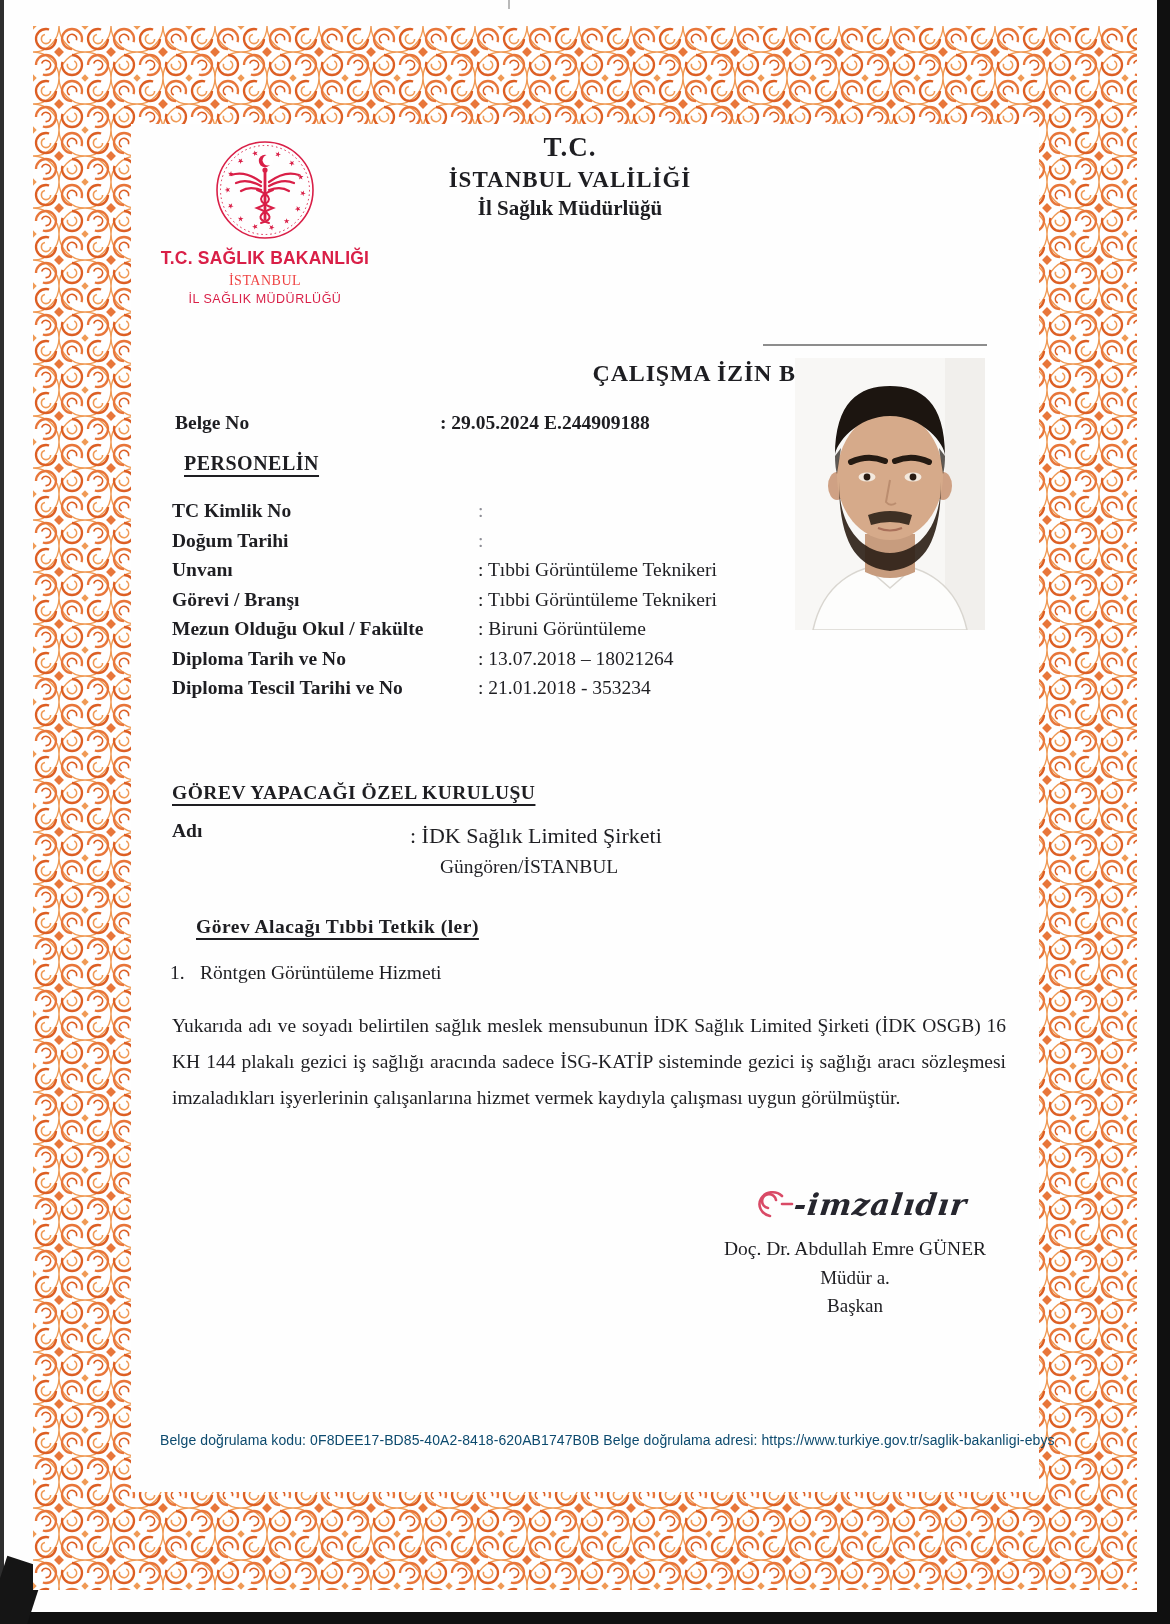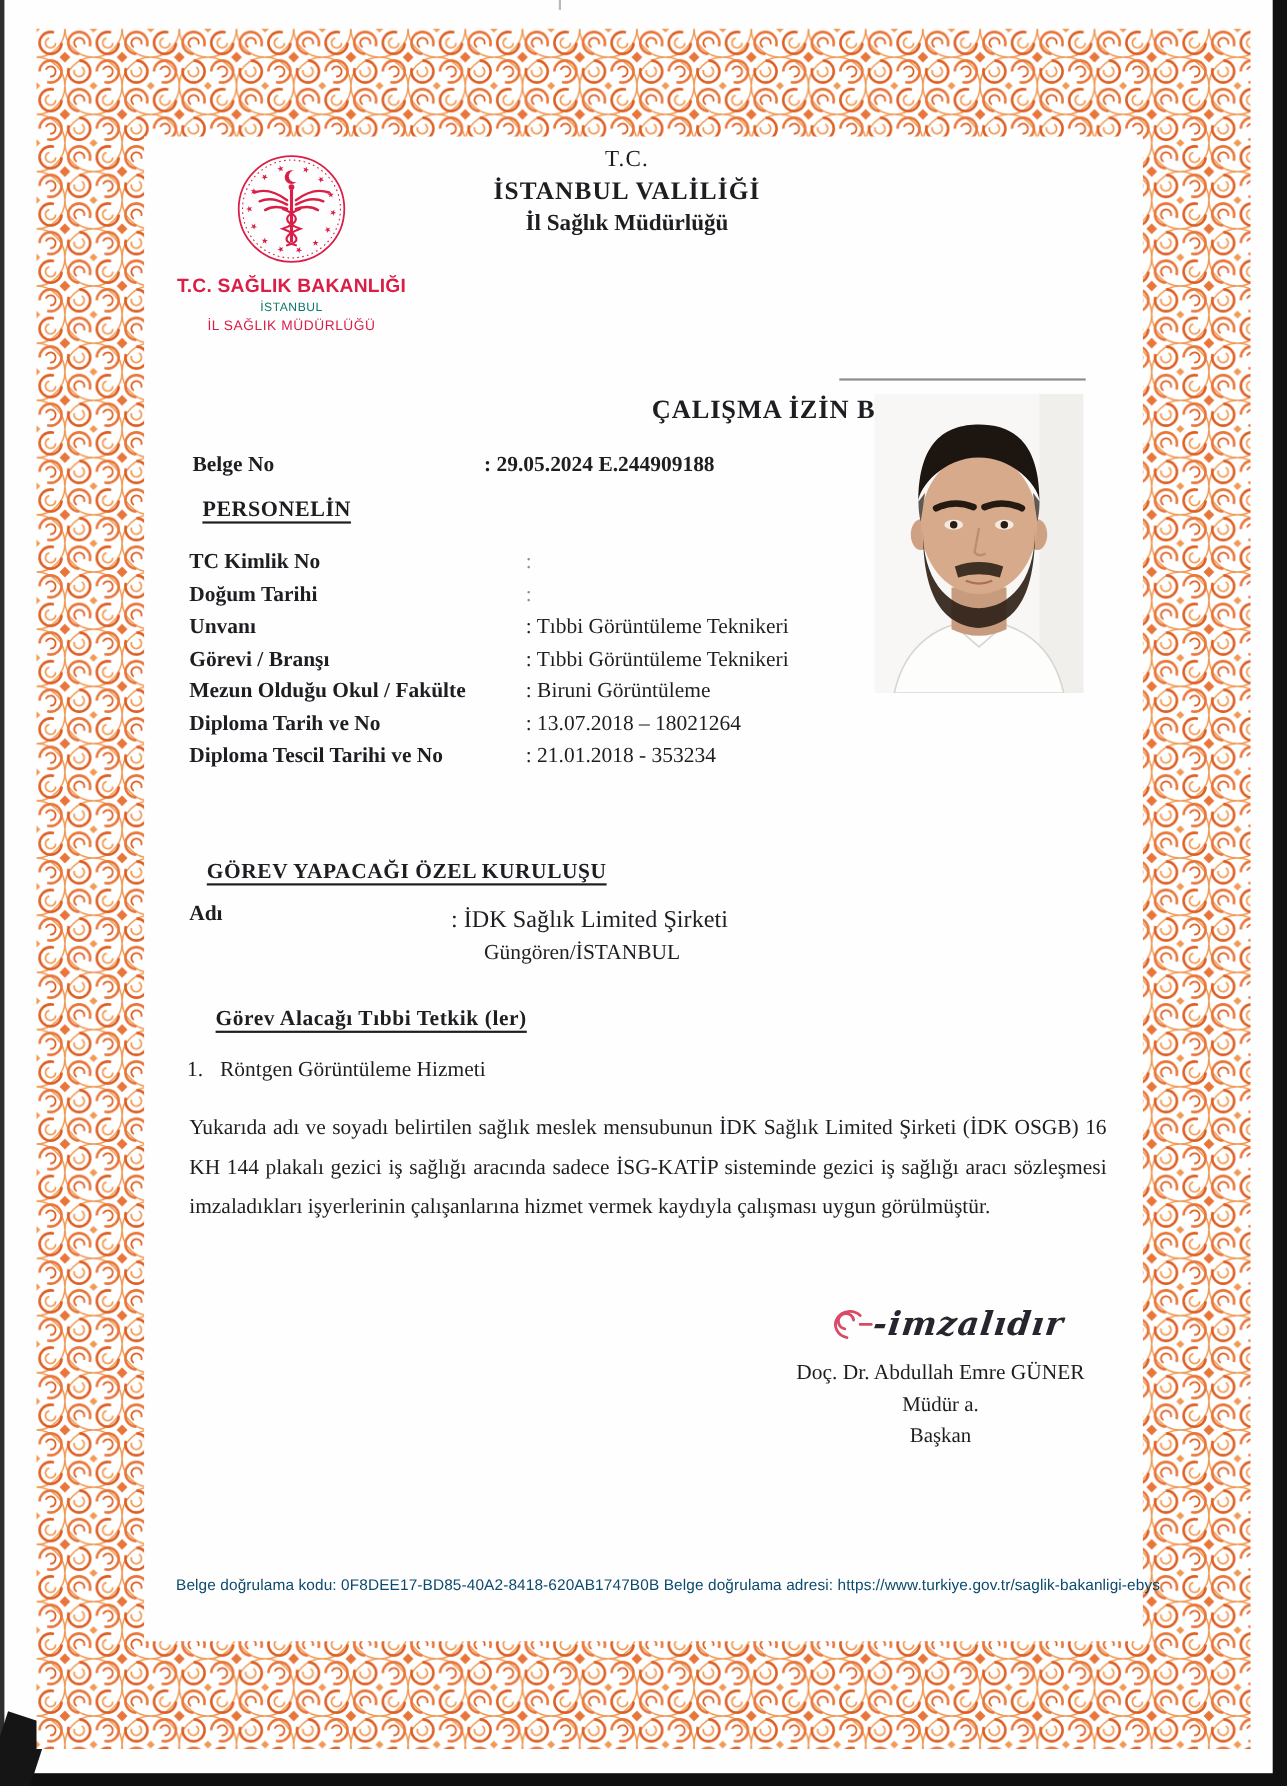--- a/index.html
+++ b/index.html
@@ -17,46 +17,46 @@
   .edge-left   { position:absolute; left:0; top:0; width:4px; height:100%; background:#2e2e2e; }
   .edge-right  { position:absolute; left:1157px; top:0; width:13px; height:100%; background:#101010; }
   .edge-bottom { position:absolute; left:18px; top:1612px; width:1152px; height:12px; background:#101010; }
   .edge-corner { position:absolute; left:-6px; top:1560px; width:40px; height:80px; background:#151515; transform:rotate(18deg); }
   .edge-topline{ position:absolute; left:508px; top:0; width:2px; height:9px; background:#b9b9b9; }
 
   .border-frame { position:absolute; left:33px; top:26px; }
 
   
   .gov-header { position:absolute; left:330px; top:132px; width:480px; text-align:center; }
-  .gov-header .l1 { font-size:21px; font-weight:normal; letter-spacing:1px; }
+  .gov-header .l1 { font-size:27px; font-weight:bold; letter-spacing:1px; }
   .gov-header .l2 { font-size:23px; font-weight:bold; letter-spacing:1px; margin-top:4px; }
   .gov-header .l3 { font-size:21px; font-weight:bold; margin-top:3px; }
 
   
   .logo-block { position:absolute; left:160px; top:140px; width:210px; text-align:center; }
   .logo-block .emblem { display:inline-block; }
   .logo-t1 { font-family:"Liberation Sans", sans-serif; font-weight:bold; font-size:17.5px; color:#d91f47; margin-top:4px; letter-spacing:0.2px; }
-  .logo-t2 { font-family:Liberation Sans, sans-serif; font-size:11px; color:#0f766e; margin-top:4px; letter-spacing:0.5px; }
+  .logo-t2 { font-family:Liberation Serif, serif; font-size:14px; color:#ef4444; margin-top:4px; letter-spacing:0.5px; }
   .logo-t3 { font-family:"Liberation Sans", sans-serif; font-size:12.5px; color:#d91f47; margin-top:3px; letter-spacing:0.5px; }
 
   .doc-title { position:absolute; left:250px; top:360px; width:640px; text-align:right;
                font-size:24px; font-weight:bold; letter-spacing:0.8px; }
 
   
   .photo-topline { position:absolute; left:763px; top:344px; width:224px; height:2px; background:#8d8d8d; }
   .photo { position:absolute; left:795px; top:358px; width:190px; height:272px; background:#f8f7f5; }
 
   .belge-row { position:absolute; left:175px; top:412px; width:640px; display:flex; }
   .belge-row .lbl { font-weight:bold; font-size:19.5px; width:265px; }
   .belge-row .val { font-weight:bold; font-size:19.5px; }
 
   .sec-heading { position:absolute; font-weight:bold; font-size:20px; letter-spacing:0.5px;
                  text-decoration:underline; text-underline-offset:5px; text-decoration-thickness:2px; }
   .h-personel { left:184px; top:452px; }
-  .h-kurulus  { left:172px; top:782px; font-size:19.5px;margin-left:16px; }
+  .h-kurulus  { left:172px; top:782px; font-size:19.5px; }
   .h-tetkik   { left:196px; top:916px; font-size:19.5px; }
 
   .fields { position:absolute; left:172px; top:500px; width:700px; }
   .fields .row { display:flex; height:29.5px; align-items:flex-start; }
   .fields .lbl { width:306px; font-weight:bold; font-size:19.5px; flex:none; }
   .fields .val { font-size:19.5px; }
   .fields .val.faint { color:#8e8e96; }
 
   .kurulus-fields { position:absolute; left:172px; top:820px; width:760px; }
   .kurulus-fields .row { display:flex; min-height:31px; }

